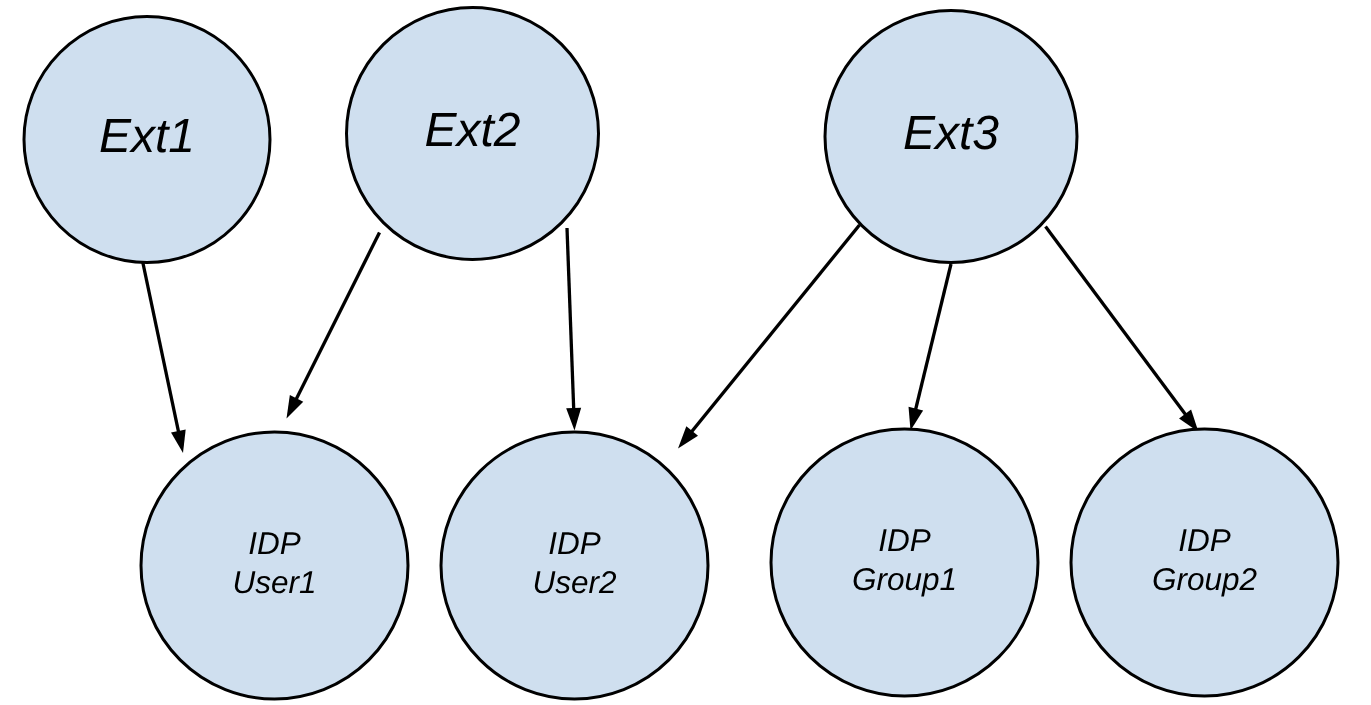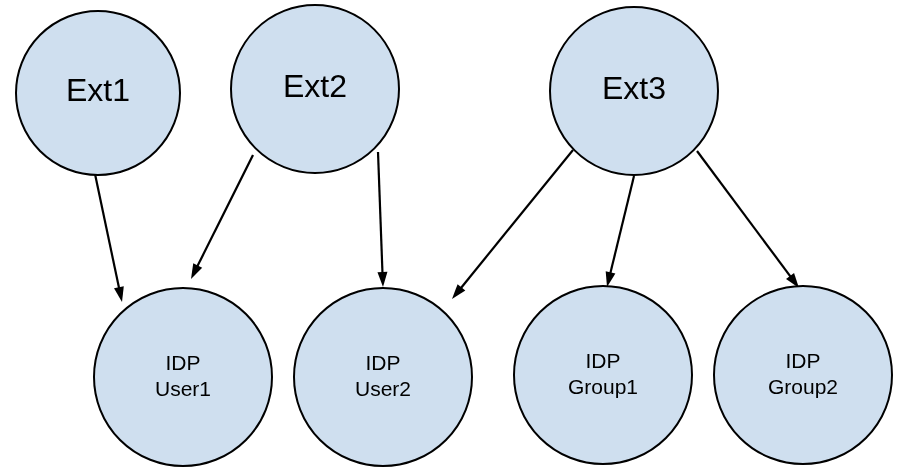--- a/index.html
+++ b/index.html
@@ -9,20 +9,21 @@
   }
   body {
     font-family: "Liberation Sans", sans-serif;
   }
   #diagram-canvas {
     position: relative;
     width: 914px;
     height: 470px;
     background: #ffffff;
     overflow: hidden;
+    font-style: italic;
   }
   #graph-svg {
     position: absolute;
     top: 0;
     left: 0;
     width: 914px;
     height: 470px;
     display: block;
   }
   .node-circle {

